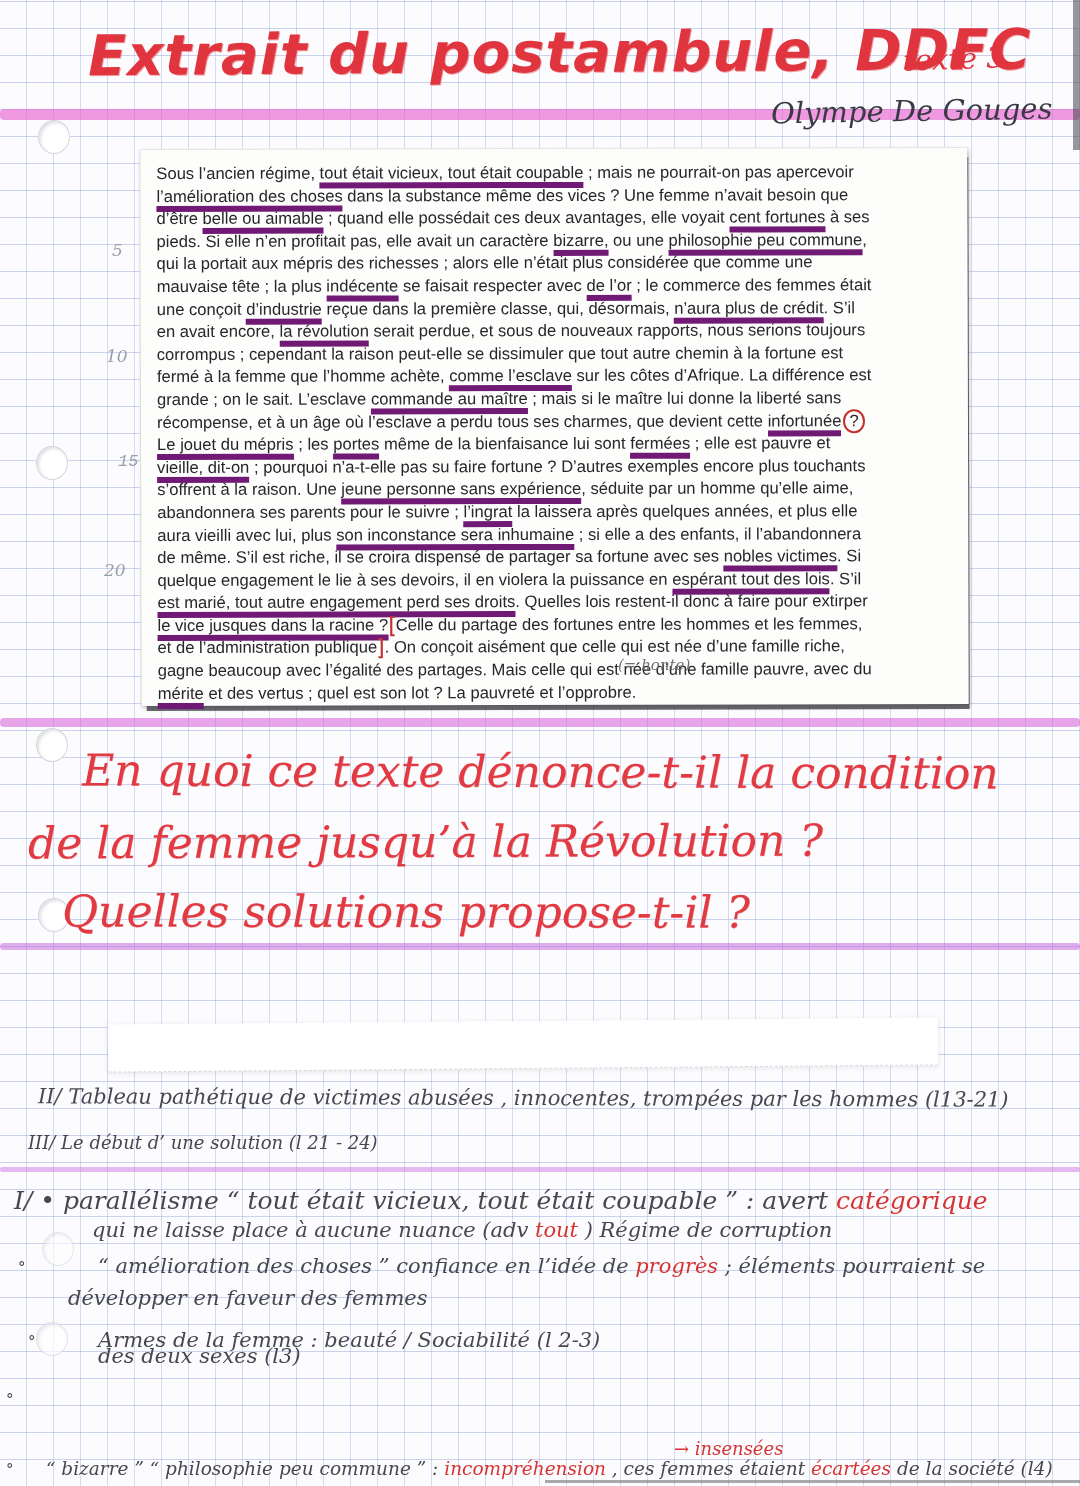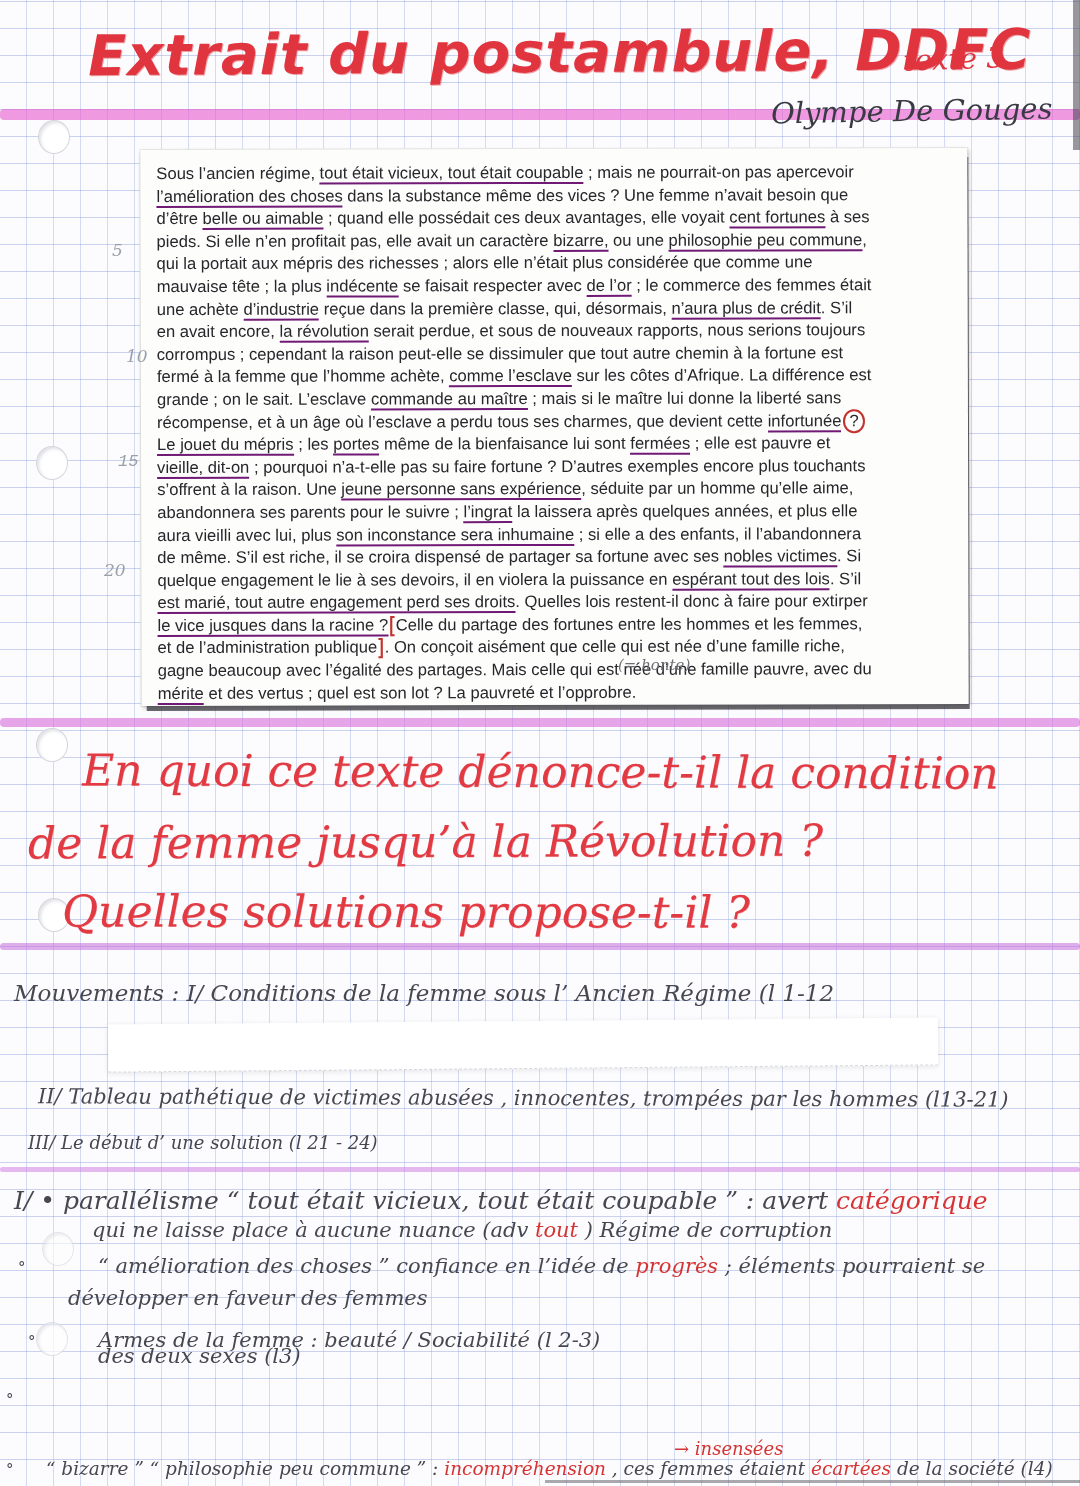--- a/index.html
+++ b/index.html
@@ -32,21 +32,21 @@
   .author{position:absolute;right:28px;top:94px;font-family:"DejaVu Serif",serif;
     font-style:italic;font-size:29px;color:#3a3a44;white-space:nowrap;transform:rotate(-1deg);}
   
   .paper{position:absolute;left:141px;top:149px;width:827px;height:556px;
     background:#fdfdfc;padding:13px 14px 0 16px;box-sizing:border-box;
     transform:rotate(-.15deg);
     box-shadow:3px 7px 0 -2px rgba(55,55,60,.75), 1px 2px 4px rgba(0,0,0,.25), 0 0 0 1px #ececea;}
   .paper .tline{font-size:16.6px;line-height:22.6px;color:#26262b;white-space:nowrap;
     font-family:"Liberation Sans",sans-serif;}
   .seg-p{}
-  .seg-u{border-bottom:2px solid #701a75;}
+  .seg-u{border-bottom:6px solid #701a75;}
   .seg-c{border:2px solid #c23330;border-radius:50%;padding:0 4px 1px 4px;margin-left:2px;color:#26262b;}
   .seg-b{color:#c23330;font-weight:bold;display:inline-block;transform:scaleY(1.3);margin:0 1px;}
   .seg-r{color:#d63434;}
   .margin-num{position:absolute;font-family:"DejaVu Serif",serif;font-style:italic;
     font-size:17px;color:#9aa0a8;}
   .honte{position:absolute;left:618px;top:656px;font-family:"DejaVu Serif",serif;
     font-style:italic;font-size:15px;color:#6f6f76;white-space:nowrap;}
   
   .hand{position:absolute;font-family:"DejaVu Serif",serif;font-style:italic;
     color:#474750;white-space:nowrap;}
@@ -81,52 +81,51 @@
   <div class="title-tag">texte 3</div>
   <div class="author">Olympe De Gouges</div>
 
   <div class="paper">
       <div class="tline"><span class="seg-p">Sous l’ancien régime, </span><span class="seg-u">tout était vicieux, tout était coupable</span><span class="seg-p"> ; mais ne pourrait-on pas apercevoir</span></div>
       <div class="tline"><span class="seg-u">l’amélioration des choses</span><span class="seg-p"> dans la substance même des vices ? Une femme n’avait besoin que</span></div>
       <div class="tline"><span class="seg-p">d’être </span><span class="seg-u">belle ou aimable</span><span class="seg-p"> ; quand elle possédait ces deux avantages, elle voyait </span><span class="seg-u">cent fortunes</span><span class="seg-p"> à ses</span></div>
       <div class="tline"><span class="seg-p">pieds. Si elle n’en profitait pas, elle avait un caractère </span><span class="seg-u">bizarre,</span><span class="seg-p"> ou une </span><span class="seg-u">philosophie peu commune</span><span class="seg-p">,</span></div>
       <div class="tline"><span class="seg-p">qui la portait aux mépris des richesses ; alors elle n’était plus considérée que comme une</span></div>
       <div class="tline"><span class="seg-p">mauvaise tête ; la plus </span><span class="seg-u">indécente</span><span class="seg-p"> se faisait respecter avec </span><span class="seg-u">de l’or</span><span class="seg-p"> ; le commerce des femmes était</span></div>
-      <div class="tline"><span class="seg-p">une achète </span><span class="seg-u">d’industrie</span><span class="seg-p"> reçue dans la première classe, qui, désormais, </span><span class="seg-u">n’aura plus de crédit</span><span class="seg-p">. S’il</span></div>
+      <div class="tline"><span class="seg-p">une conçoit </span><span class="seg-u">d’industrie</span><span class="seg-p"> reçue dans la première classe, qui, désormais, </span><span class="seg-u">n’aura plus de crédit</span><span class="seg-p">. S’il</span></div>
       <div class="tline"><span class="seg-p">en avait encore, </span><span class="seg-u">la révolution</span><span class="seg-p"> serait perdue, et sous de nouveaux rapports, nous serions toujours</span></div>
       <div class="tline"><span class="seg-p">corrompus ; cependant la raison peut-elle se dissimuler que tout autre chemin à la fortune est</span></div>
       <div class="tline"><span class="seg-p">fermé à la femme que l’homme achète, </span><span class="seg-u">comme l’esclave</span><span class="seg-p"> sur les côtes d’Afrique. La différence est</span></div>
       <div class="tline"><span class="seg-p">grande ; on le sait. L’esclave </span><span class="seg-u">commande au maître</span><span class="seg-p"> ; mais si le maître lui donne la liberté sans</span></div>
       <div class="tline"><span class="seg-p">récompense, et à un âge où l’esclave a perdu tous ses charmes, que devient cette </span><span class="seg-u">infortunée</span><span class="seg-c">?</span></div>
       <div class="tline"><span class="seg-u">Le jouet du mépris</span><span class="seg-p"> ; les </span><span class="seg-u">portes</span><span class="seg-p"> même de la bienfaisance lui sont </span><span class="seg-u">fermées</span><span class="seg-p"> ; elle est pauvre et</span></div>
       <div class="tline"><span class="seg-u">vieille, dit-on</span><span class="seg-p"> ; pourquoi n’a-t-elle pas su faire fortune ? D’autres exemples encore plus touchants</span></div>
       <div class="tline"><span class="seg-p">s’offrent à la raison. Une </span><span class="seg-u">jeune personne sans expérience</span><span class="seg-p">, séduite par un homme qu’elle aime,</span></div>
       <div class="tline"><span class="seg-p">abandonnera ses parents pour le suivre ; </span><span class="seg-u">l’ingrat</span><span class="seg-p"> la laissera après quelques années, et plus elle</span></div>
       <div class="tline"><span class="seg-p">aura vieilli avec lui, plus </span><span class="seg-u">son inconstance sera inhumaine</span><span class="seg-p"> ; si elle a des enfants, il l’abandonnera</span></div>
       <div class="tline"><span class="seg-p">de même. S’il est riche, il se croira dispensé de partager sa fortune avec ses </span><span class="seg-u">nobles victimes</span><span class="seg-p">. Si</span></div>
       <div class="tline"><span class="seg-p">quelque engagement le lie à ses devoirs, il en violera la puissance en </span><span class="seg-u">espérant tout des lois</span><span class="seg-p">. S’il</span></div>
       <div class="tline"><span class="seg-u">est marié, tout autre engagement perd ses droits</span><span class="seg-p">. Quelles lois restent-il donc à faire pour extirper</span></div>
       <div class="tline"><span class="seg-u">le vice jusques dans la racine ?</span><span class="seg-b">[</span><span class="seg-p">Celle du partage des fortunes entre les hommes et les femmes,</span></div>
       <div class="tline"><span class="seg-p">et de l’administration publique</span><span class="seg-b">]</span><span class="seg-p">. On conçoit aisément que celle qui est née d’une famille riche,</span></div>
       <div class="tline"><span class="seg-p">gagne beaucoup avec l’égalité des partages. Mais celle qui est née d’une famille pauvre, avec du</span></div>
       <div class="tline"><span class="seg-u">mérite</span><span class="seg-p"> et des vertus ; quel est son lot ? La pauvreté et l’opprobre.</span></div>
     </div>
 
   <span class="margin-num" style="left:112px;top:240px;">5</span>
-  <span class="margin-num" style="left:106px;top:346px;margin-left:20px;">10</span>
+  <span class="margin-num" style="left:106px;top:346px;">10</span>
   <span class="margin-num" style="left:118px;top:452px;font-family:Liberation Mono, monospace;">15</span>
   <span class="margin-num" style="left:104px;top:560px;">20</span>
 
   <div class="honte">(= honte)</div>
 
   <div class="q" style="left:82px;top:746px;transform:rotate(.2deg);">En quoi ce texte dénonce-t-il  la condition</div>
   <div class="q" style="left:28px;top:816px;transform:rotate(-.2deg);">de la femme jusqu’à la Révolution ?</div>
   <div class="q" style="left:62px;top:886px;transform:rotate(.1deg);">Quelles solutions propose-t-il  ?</div>
 
-  <div class="hand" style="left:14px;top:980px;font-size:23px;">Mouvements :   I/   Conditions de la femme sous l’ Ancien Régime (l 1-12</div>
   <div class="whiteout"></div>
   <div class="hand" style="left:38px;top:1086px;font-size:21px;transform:rotate(.2deg);">II/ Tableau pathétique de victimes abusées , innocentes, trompées par les hommes (l13-21)</div>
   <div class="hand" style="left:28px;top:1132px;font-size:18px;">III/ Le début d’ une solution (l 21 - 24)</div>
 
   <div class="hand" style="left:14px;top:1186px;font-size:25px;"><span class="seg-p">I/ • parallélisme  “ tout était vicieux, tout était coupable ”  : avert </span><span class="seg-r">catégorique</span></div>
   <div class="hand" style="left:92px;top:1218px;font-size:21px;"><span class="seg-p">qui ne laisse place à aucune nuance  (adv </span><span class="seg-r">tout</span><span class="seg-p"> ) Régime de corruption</span></div>
 
   <div class="bullet" style="left:18px;top:1258px;">°</div>
   <div class="hand" style="left:98px;top:1254px;font-size:21px;"><span class="seg-p">“ amélioration des choses ”  confiance en l’idée de </span><span class="seg-r">progrès</span><span class="seg-p"> ; éléments pourraient se</span></div>
   <div class="hand" style="left:68px;top:1286px;font-size:21px;"><span class="seg-p">développer en faveur des femmes</span></div>

